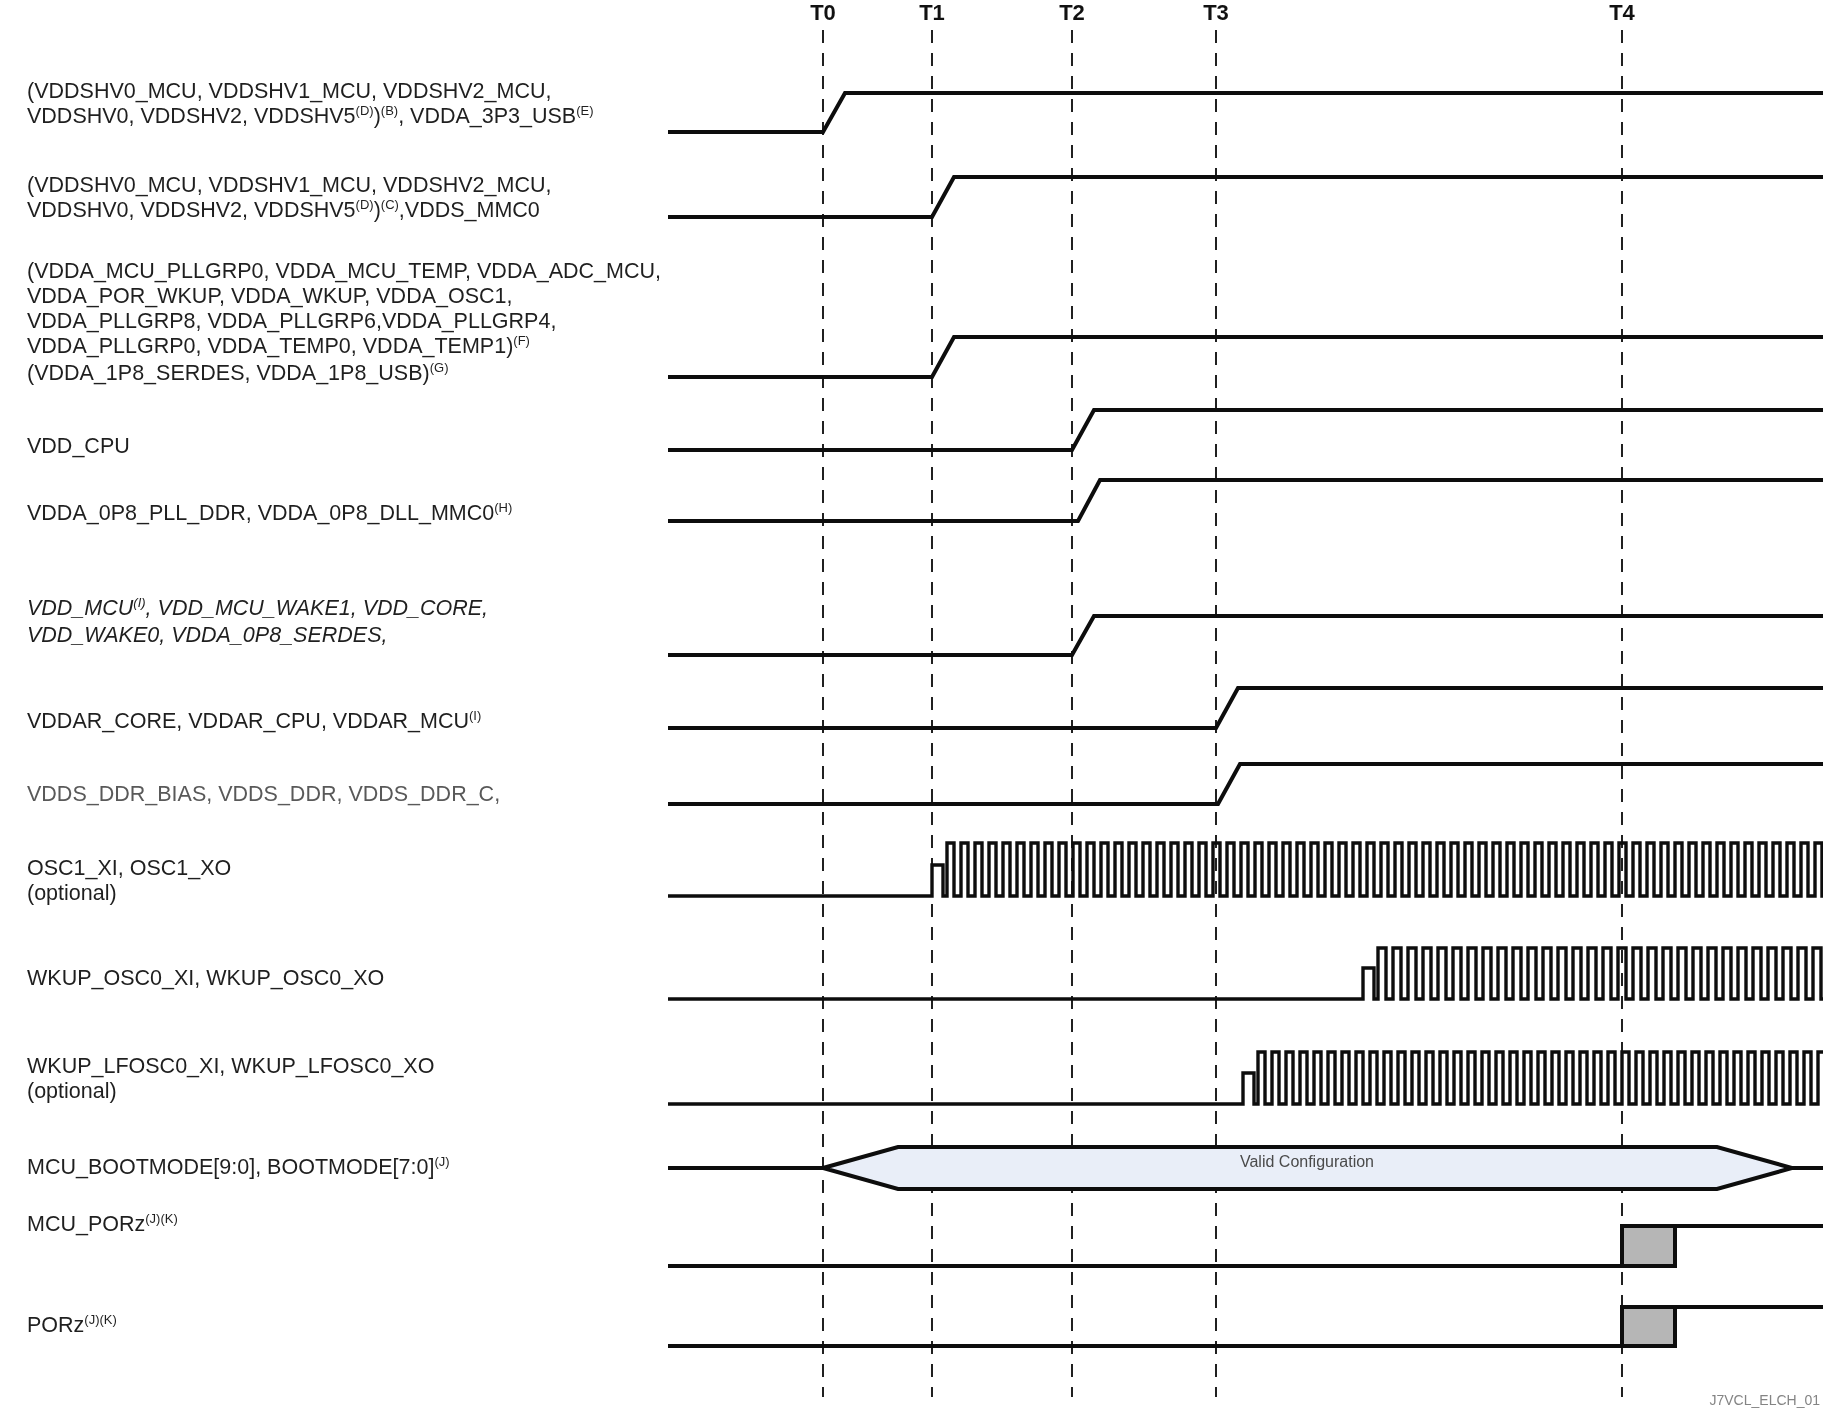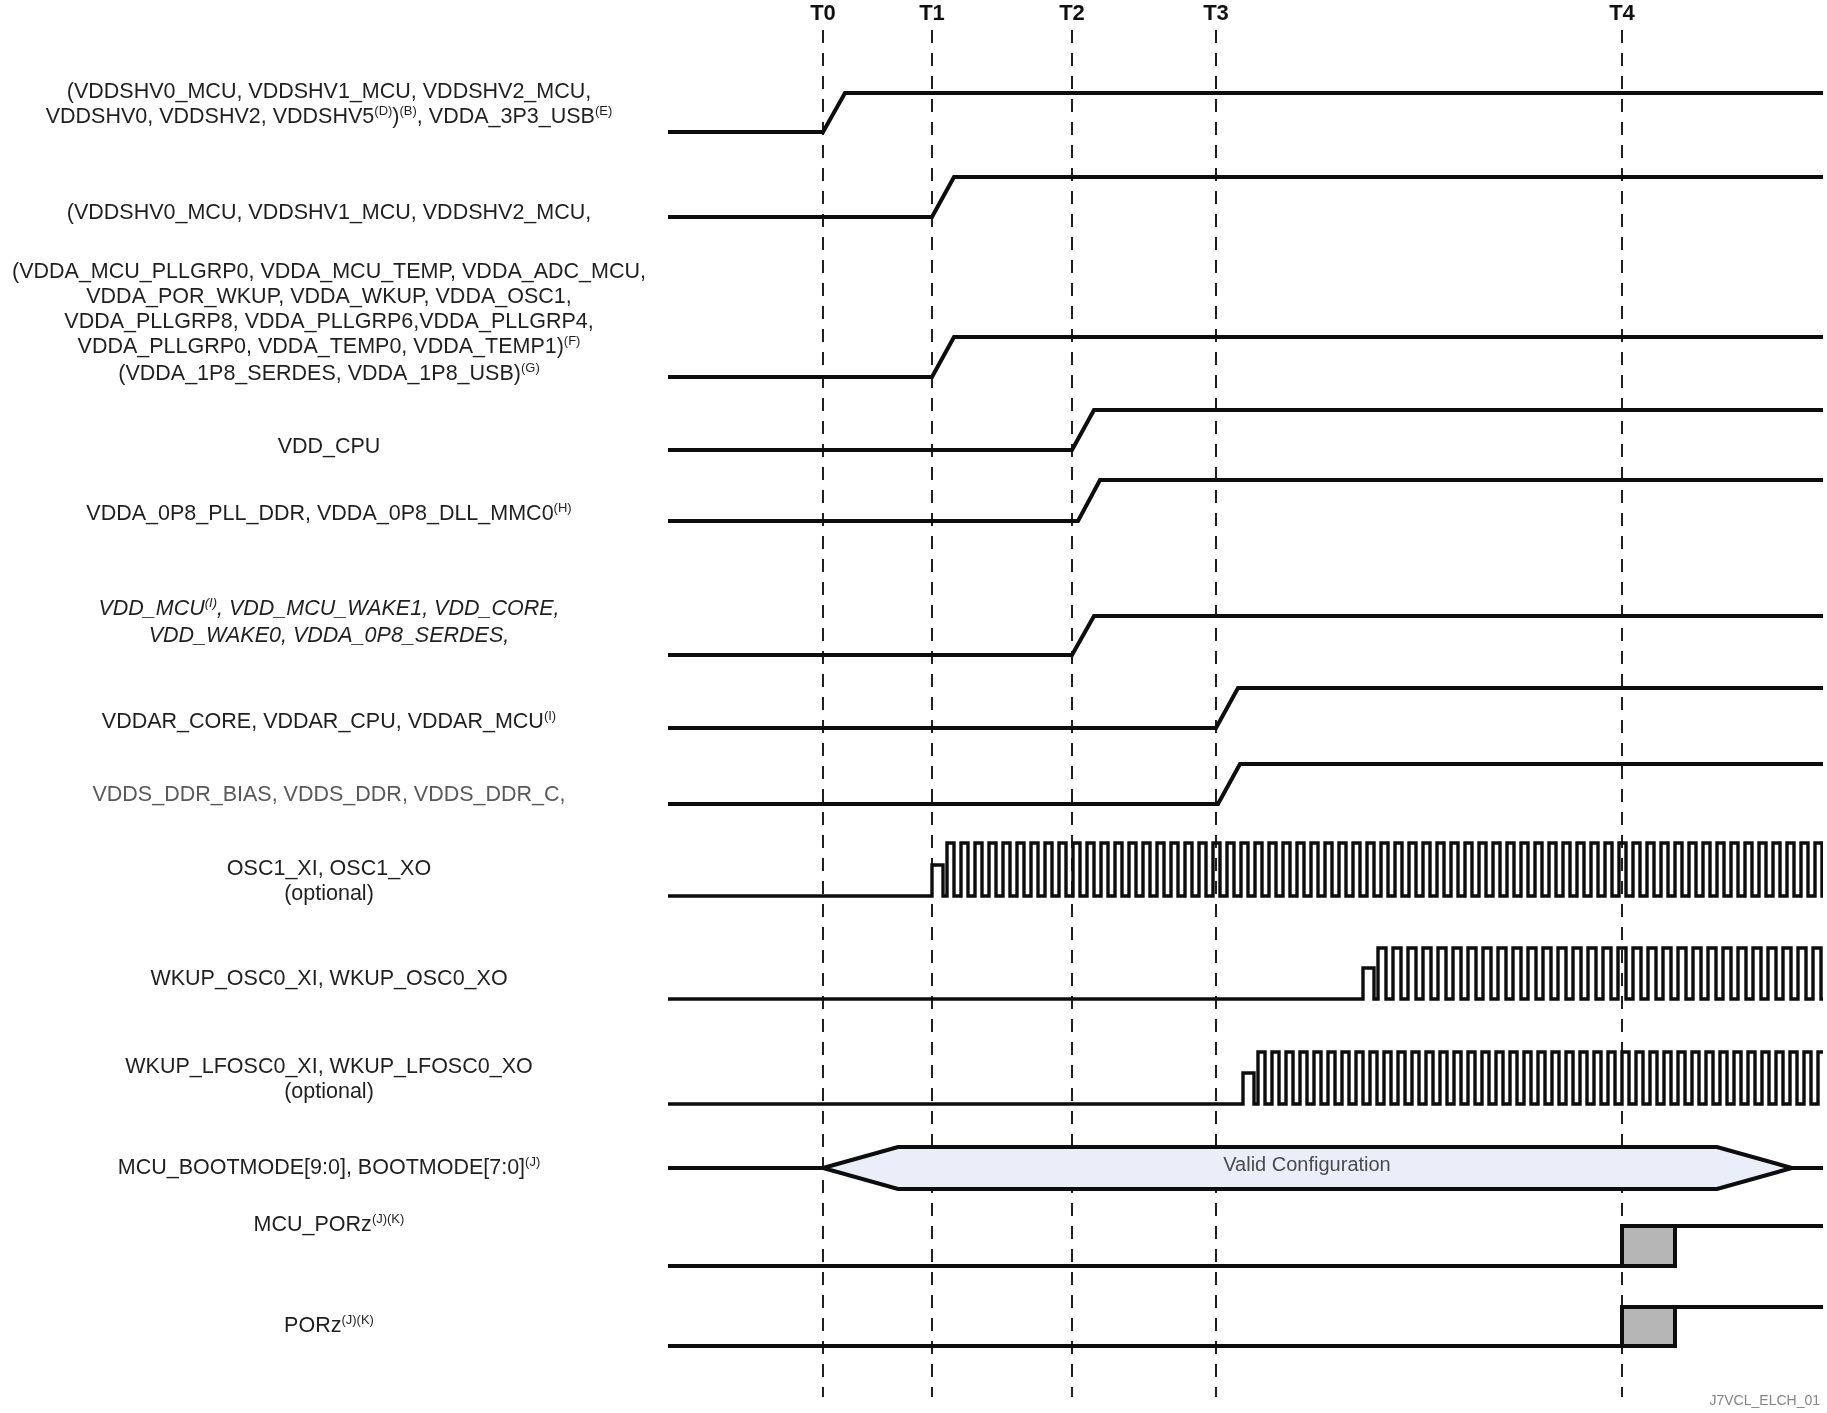--- a/index.html
+++ b/index.html
@@ -12,31 +12,31 @@
   }
   #wave-svg{position:absolute;left:0;top:0;}
   .tlabel{
     position:absolute;top:0;
     transform:translateX(-50%);
     font-weight:bold;font-size:22px;color:#111;
     white-space:nowrap;
   }
   .sig-label{
     position:absolute;left:0;width:658px;
-    text-align:center;
+    text-align:left;
     font-size:21.5px;line-height:25px;
-    color:#1f1f1f;white-space:nowrap;
+    color:#1f1f1f;white-space:nowrap;padding-left:27px;
   }
   .sig-label.muted{color:#595959;}
   .sig-label .sup{
     font-size:13px;position:relative;top:-8px;letter-spacing:0;
   }
   .bus-label{
     position:absolute;left:1107px;top:1153px;width:400px;
-    text-align:center;font-size:20px;color:#4a4a4a;
+    text-align:center;font-size:16px;color:#4a4a4a;
   }
   .figure-code{
     position:absolute;right:3px;top:1392px;
     font-size:14px;color:#848484;
   }
 </style>
 </head>
 <body>
 
 <div class="canvas">
@@ -73,20 +73,21 @@
       <div class="tlabel" style="left: 1216px;">T3</div>
       <div class="tlabel" style="left: 1622px;">T4</div>
     </div>
   <div id="label-layer">
       <div class="sig-label" style="bottom: 1282px;">
         <div><span>(VDDSHV0_MCU, VDDSHV1_MCU, VDDSHV2_MCU,</span></div>
         <div><span>VDDSHV0, VDDSHV2, VDDSHV5</span><span class="sup">(D)</span><span>)</span><span class="sup">(B)</span><span>, VDDA_3P3_USB</span><span class="sup">(E)</span></div>
       </div>
       <div class="sig-label" style="bottom: 1188px;">
         <div><span>(VDDSHV0_MCU, VDDSHV1_MCU, VDDSHV2_MCU,</span></div>
+        <div><span>VDDSHV0, VDDSHV2, VDDSHV5</span><span class="sup">(D)</span><span>)</span><span class="sup">(C)</span><span>,VDDS_MMC0</span></div>
       </div>
       <div class="sig-label" style="bottom: 1025px;">
         <div><span>(VDDA_MCU_PLLGRP0, VDDA_MCU_TEMP, VDDA_ADC_MCU,</span></div>
         <div><span>VDDA_POR_WKUP, VDDA_WKUP, VDDA_OSC1,</span></div>
         <div><span>VDDA_PLLGRP8, VDDA_PLLGRP6,VDDA_PLLGRP4,</span></div>
         <div><span>VDDA_PLLGRP0, VDDA_TEMP0, VDDA_TEMP1)</span><span class="sup">(F)</span></div>
         <div><span>(VDDA_1P8_SERDES, VDDA_1P8_USB)</span><span class="sup">(G)</span></div>
       </div>
       <div class="sig-label" style="bottom: 954px;">
         <div><span>VDD_CPU</span></div>

